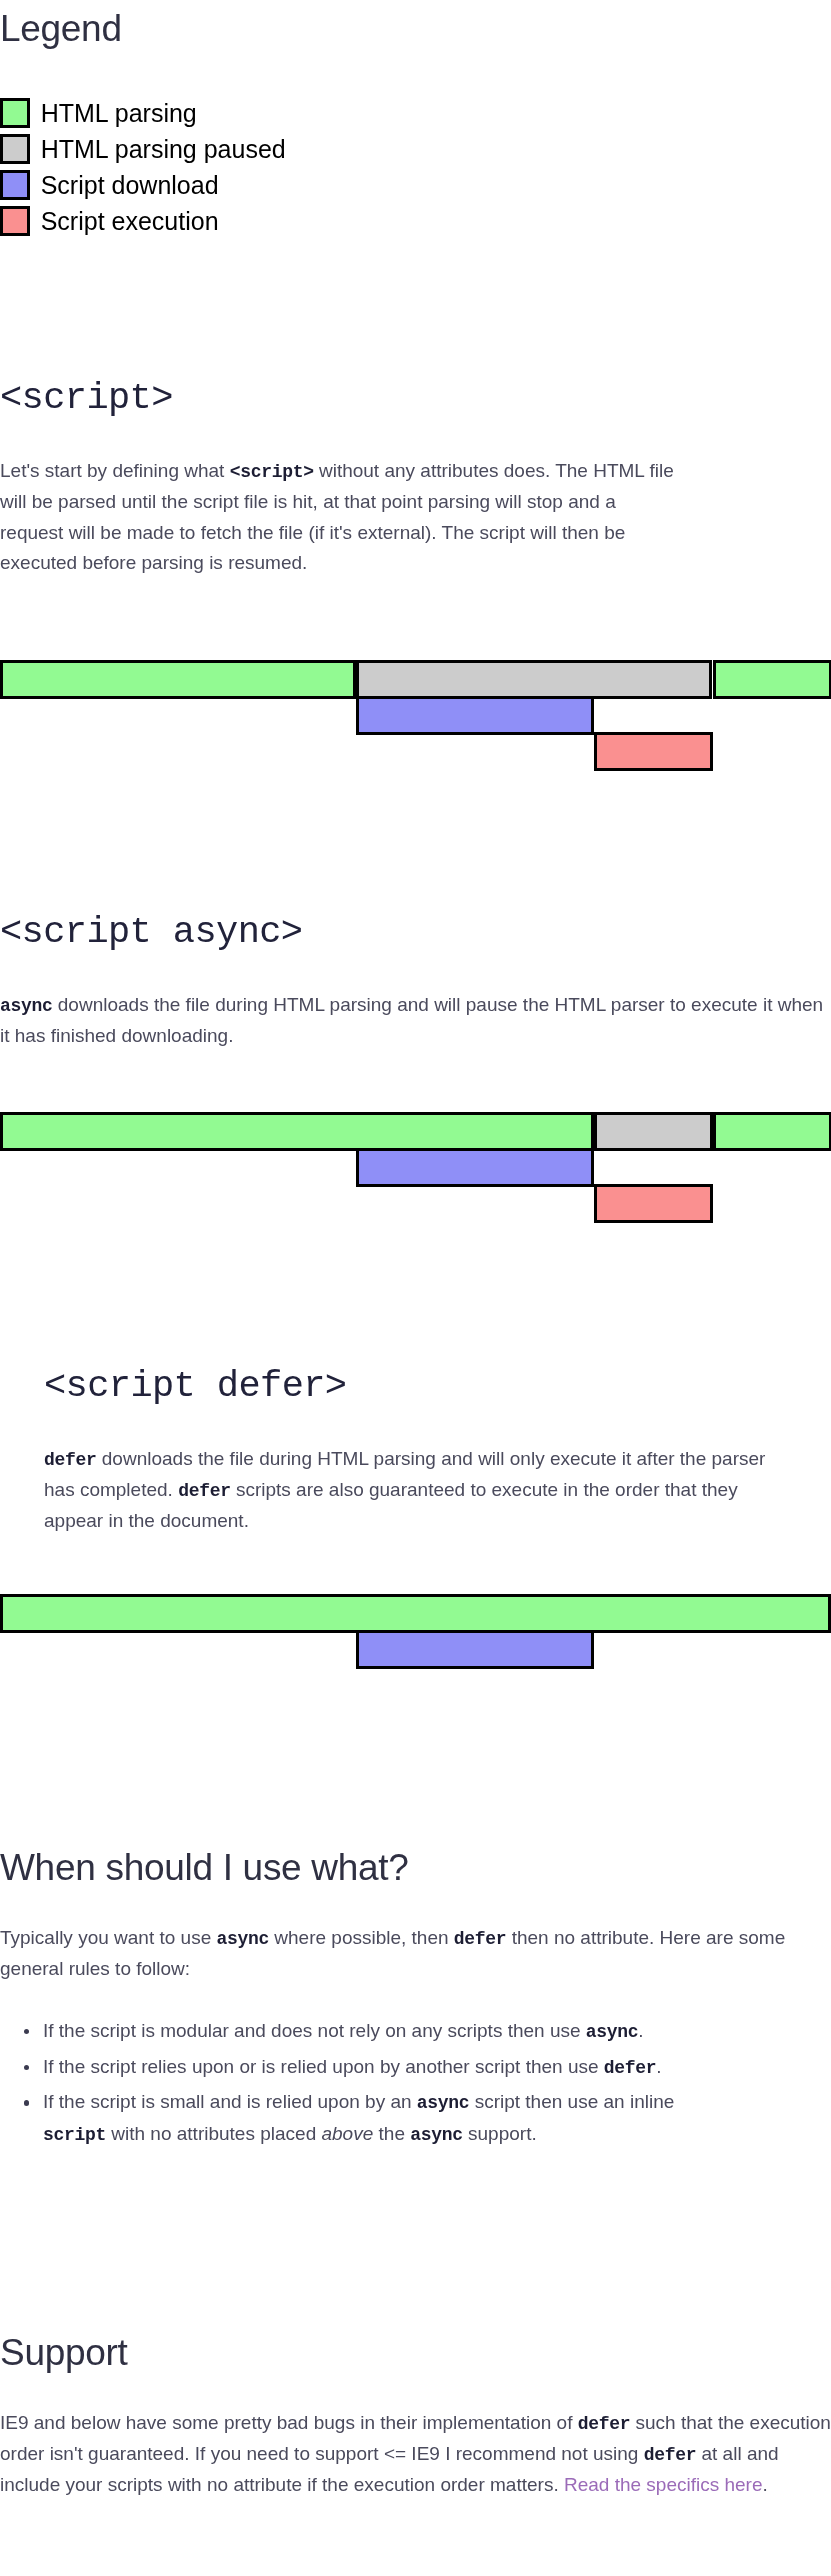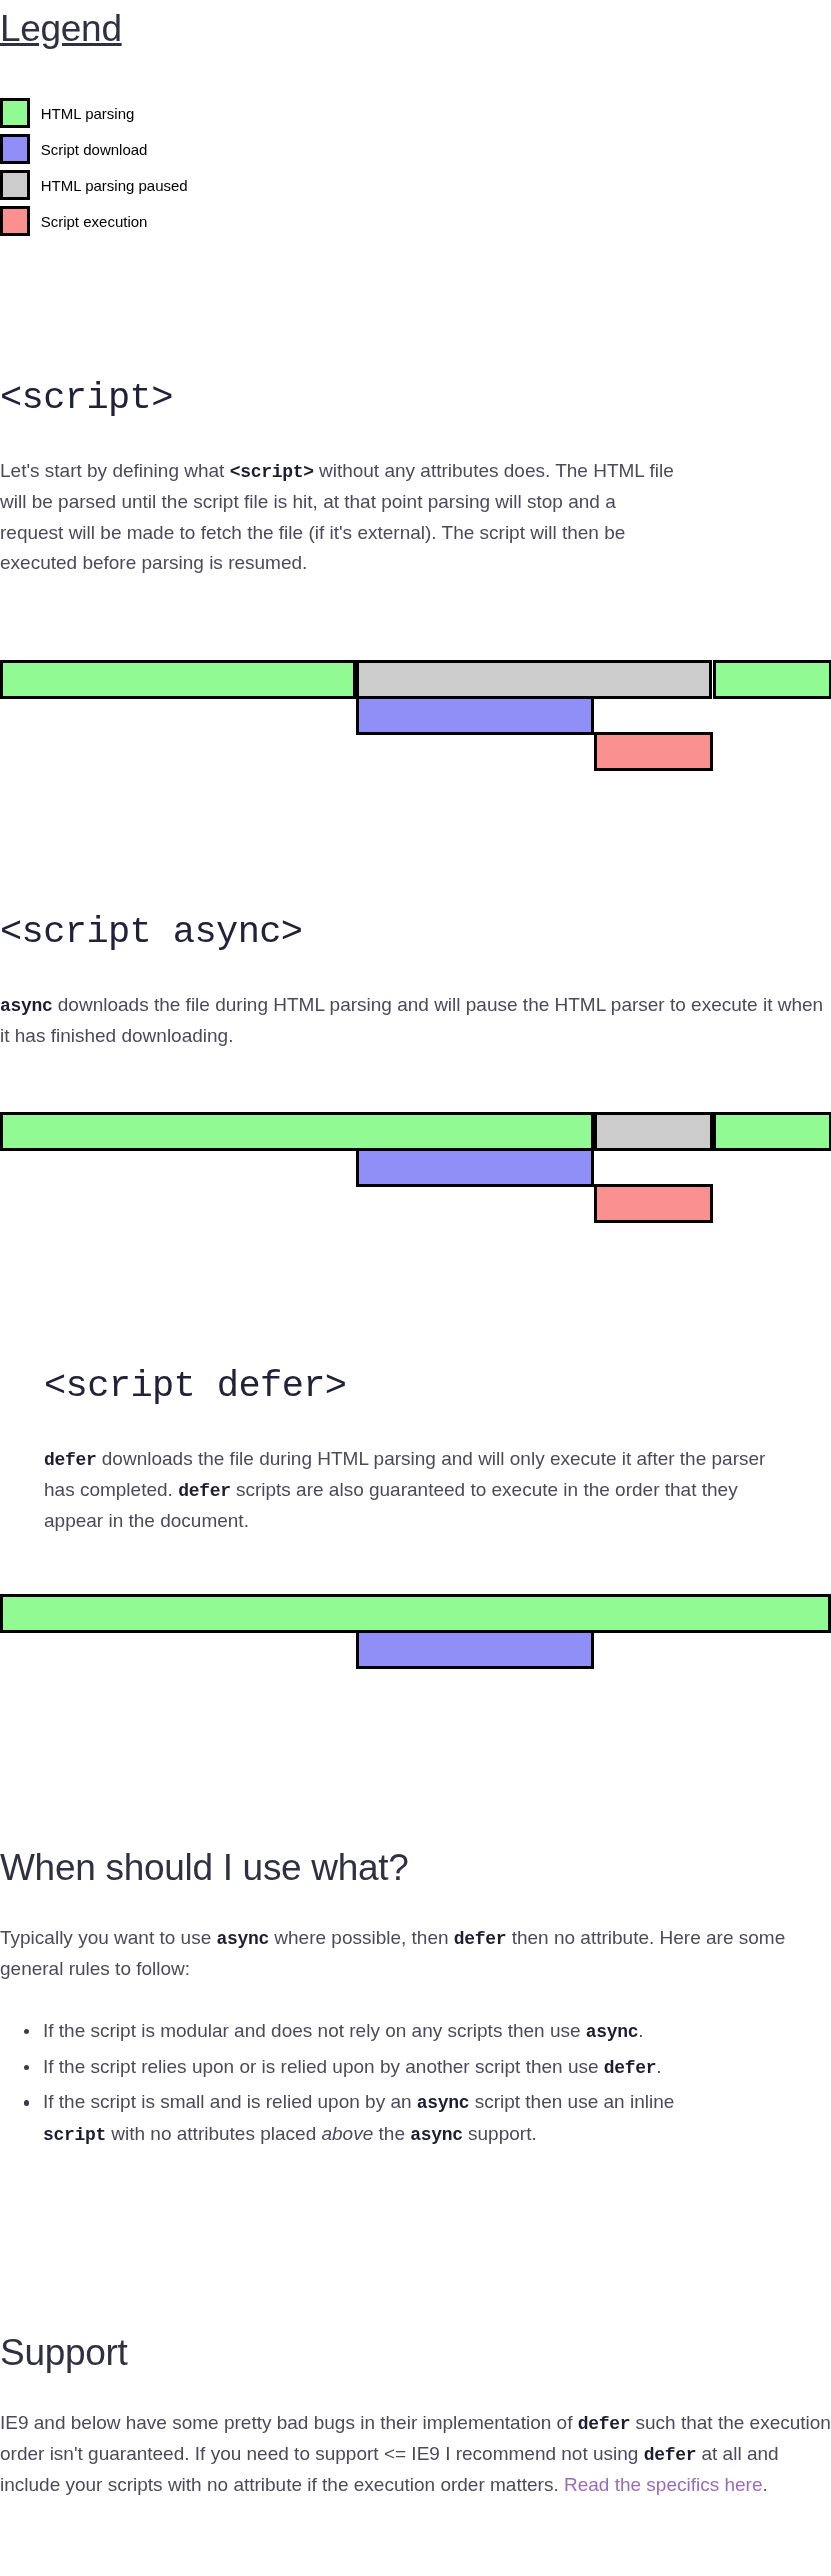--- a/index.html
+++ b/index.html
@@ -44,42 +44,41 @@
     margin: 0;
     padding: 0;
   }
 
   
   #legend-title {
     position: absolute;
     left: 0;
     top: 7.1px;
     font-size: 37px;
-    text-decoration: underline;
   }
   .legend-list {
     position: absolute;
     left: 0;
     top: 95px;
     width: 416px;
   }
   .legend-row {
     display: flex;
     align-items: center;
     height: 36px;
   }
   .legend-swatch {
     width: 30px;
     height: 30px;
     border: 3px solid #000000;
     flex: 0 0 auto;
   }
   .legend-label {
     font-family: "Liberation Sans", sans-serif;
-    font-size: 15px;
+    font-size: 25px;
     color: #000000;
     margin-left: 10.7px;
     white-space: nowrap;
     line-height: 1;
   }
 
   
   p.body-text, li.body-text {
     font-family: "Liberation Sans", sans-serif;
     font-weight: 300;
@@ -147,26 +146,26 @@
 <div class="page">
 
   <h1 class="section-title" id="legend-title">Legend</h1>
 
   <div class="legend-list" id="legend-list">
       <div class="legend-row">
         <div class="legend-swatch" style="background: rgb(146, 250, 146);"></div>
         <div class="legend-label">HTML parsing</div>
       </div>
       <div class="legend-row">
+        <div class="legend-swatch" style="background: rgb(204, 204, 204);"></div>
+        <div class="legend-label">HTML parsing paused</div>
+      </div>
+      <div class="legend-row">
         <div class="legend-swatch" style="background: rgb(143, 143, 247);"></div>
         <div class="legend-label">Script download</div>
-      </div>
-      <div class="legend-row">
-        <div class="legend-swatch" style="background: rgb(204, 204, 204);"></div>
-        <div class="legend-label">HTML parsing paused</div>
       </div>
       <div class="legend-row">
         <div class="legend-swatch" style="background: rgb(250, 144, 144);"></div>
         <div class="legend-label">Script execution</div>
       </div>
     </div>
 
   <div style="position:absolute; left:0; top:378px; width:831px;">
 
     <h1 class="mono-title">&lt;script&gt;</h1>

